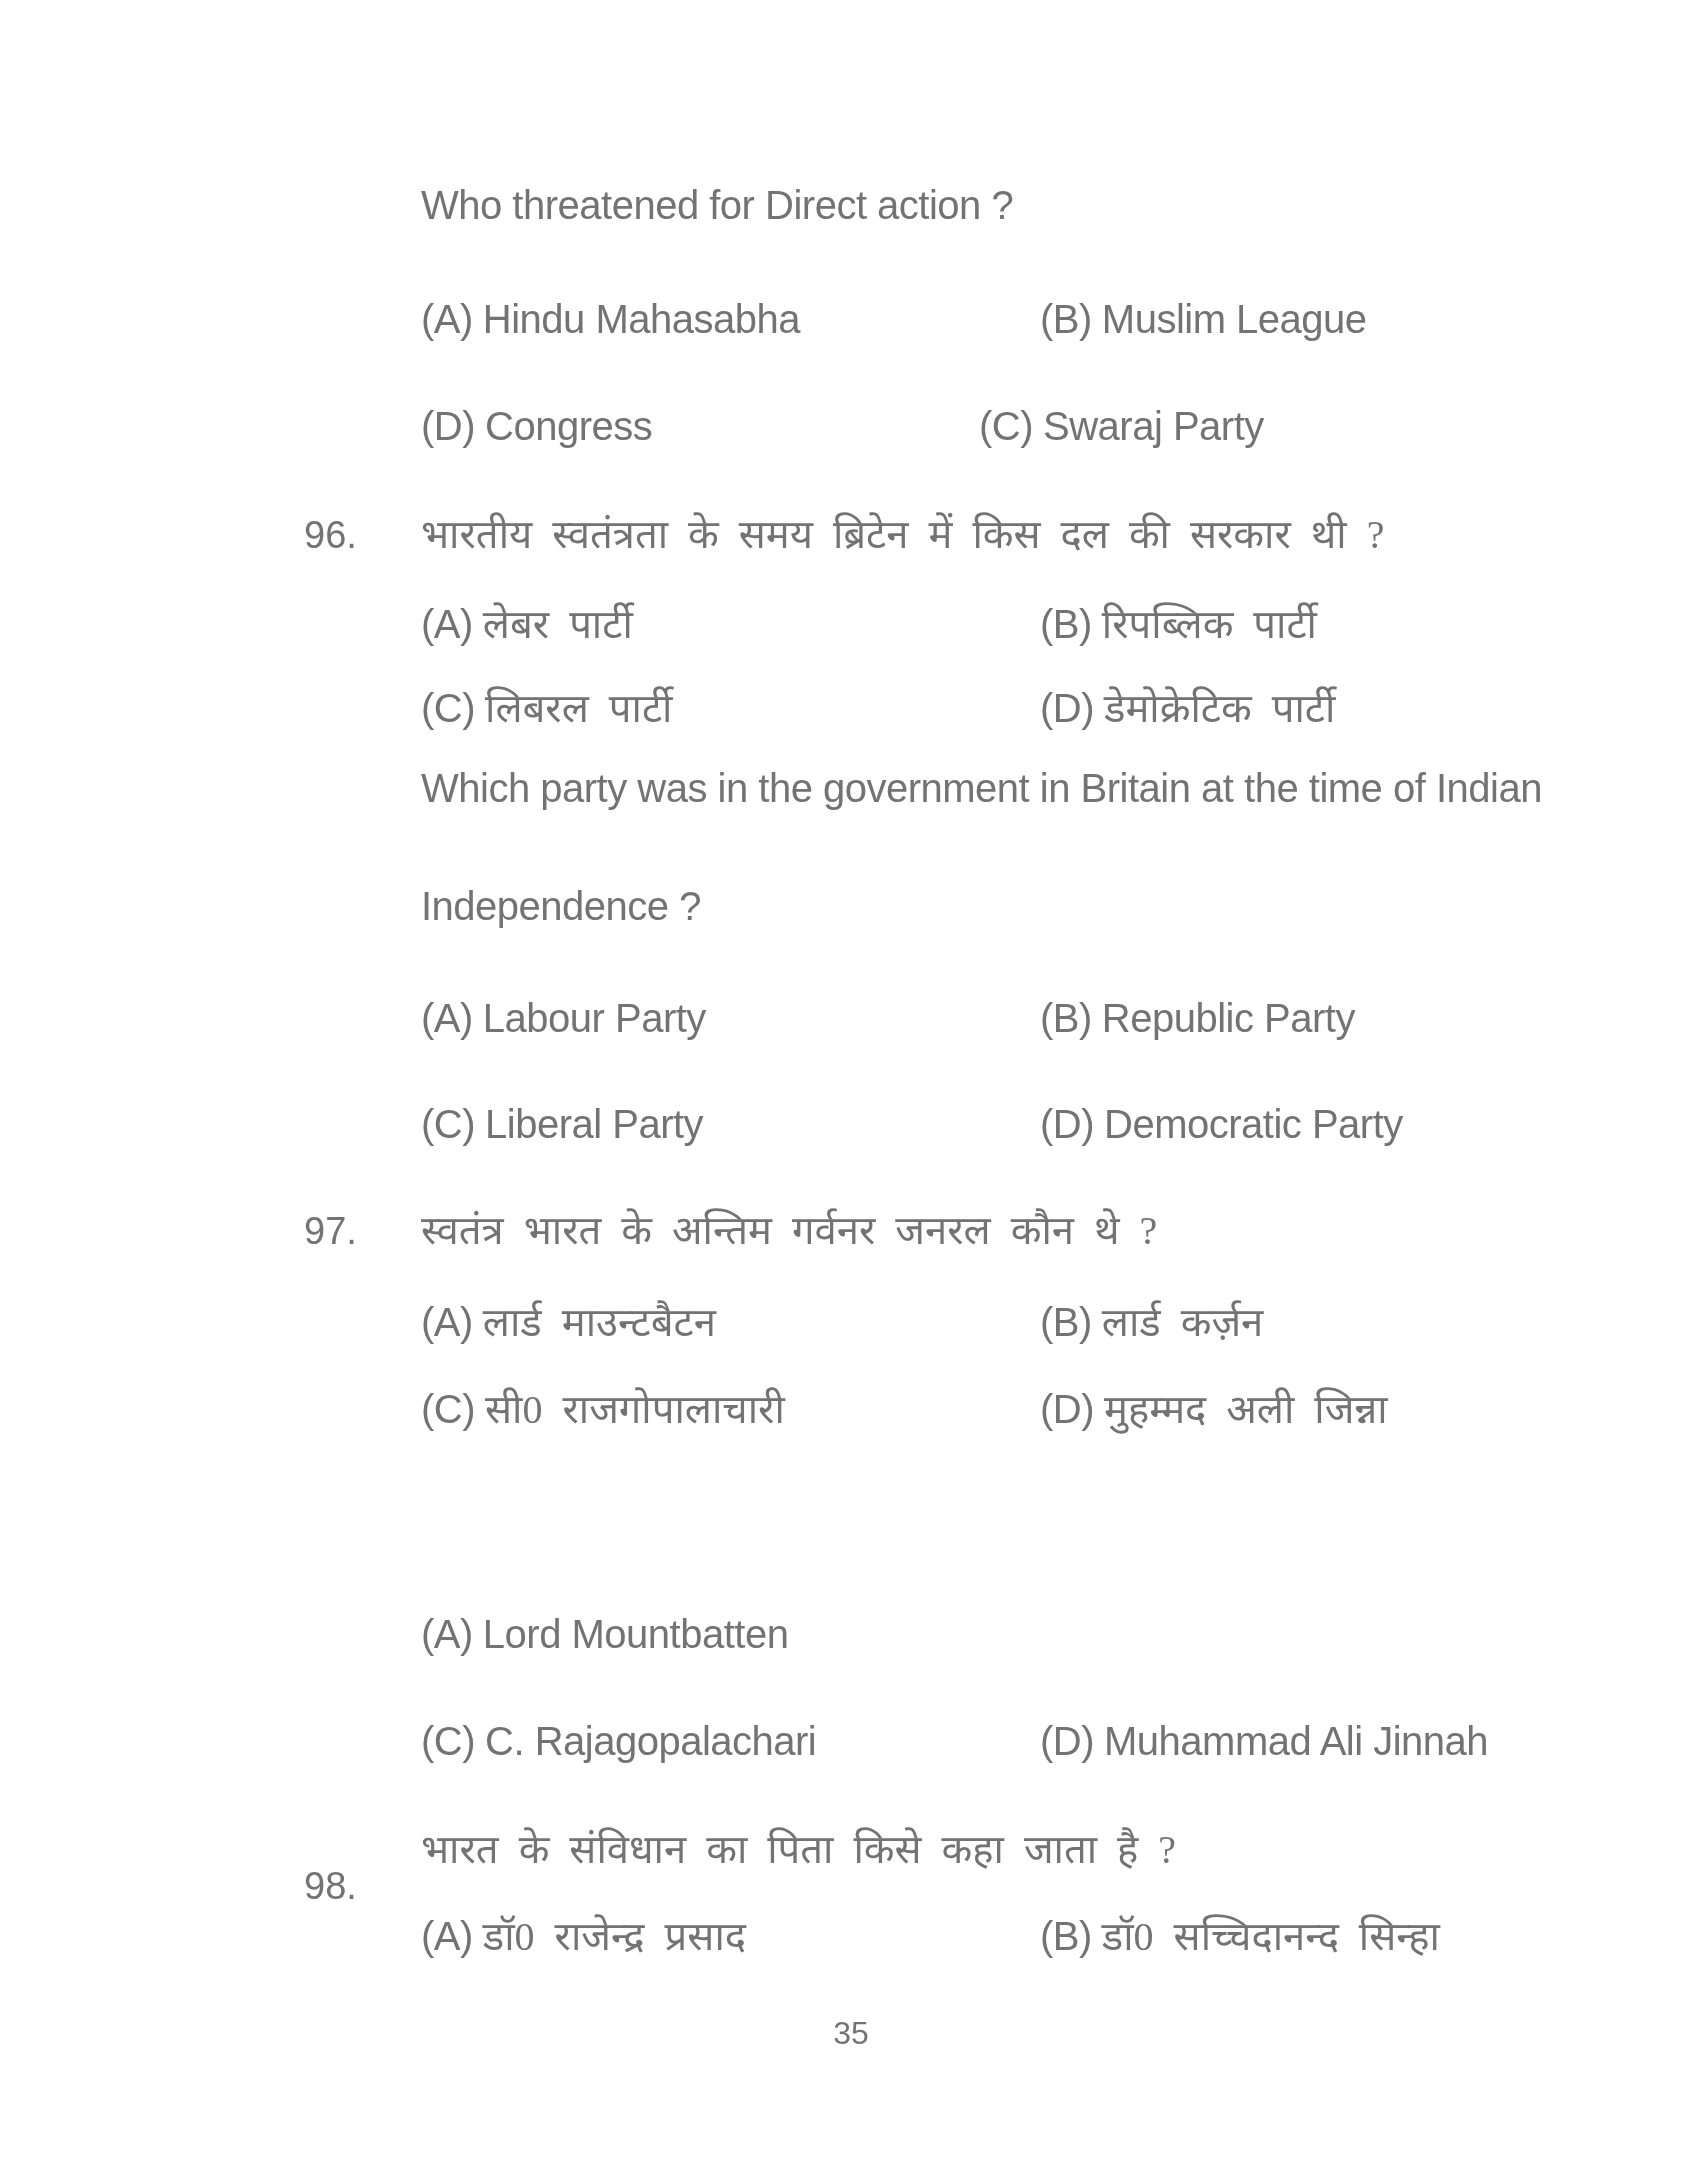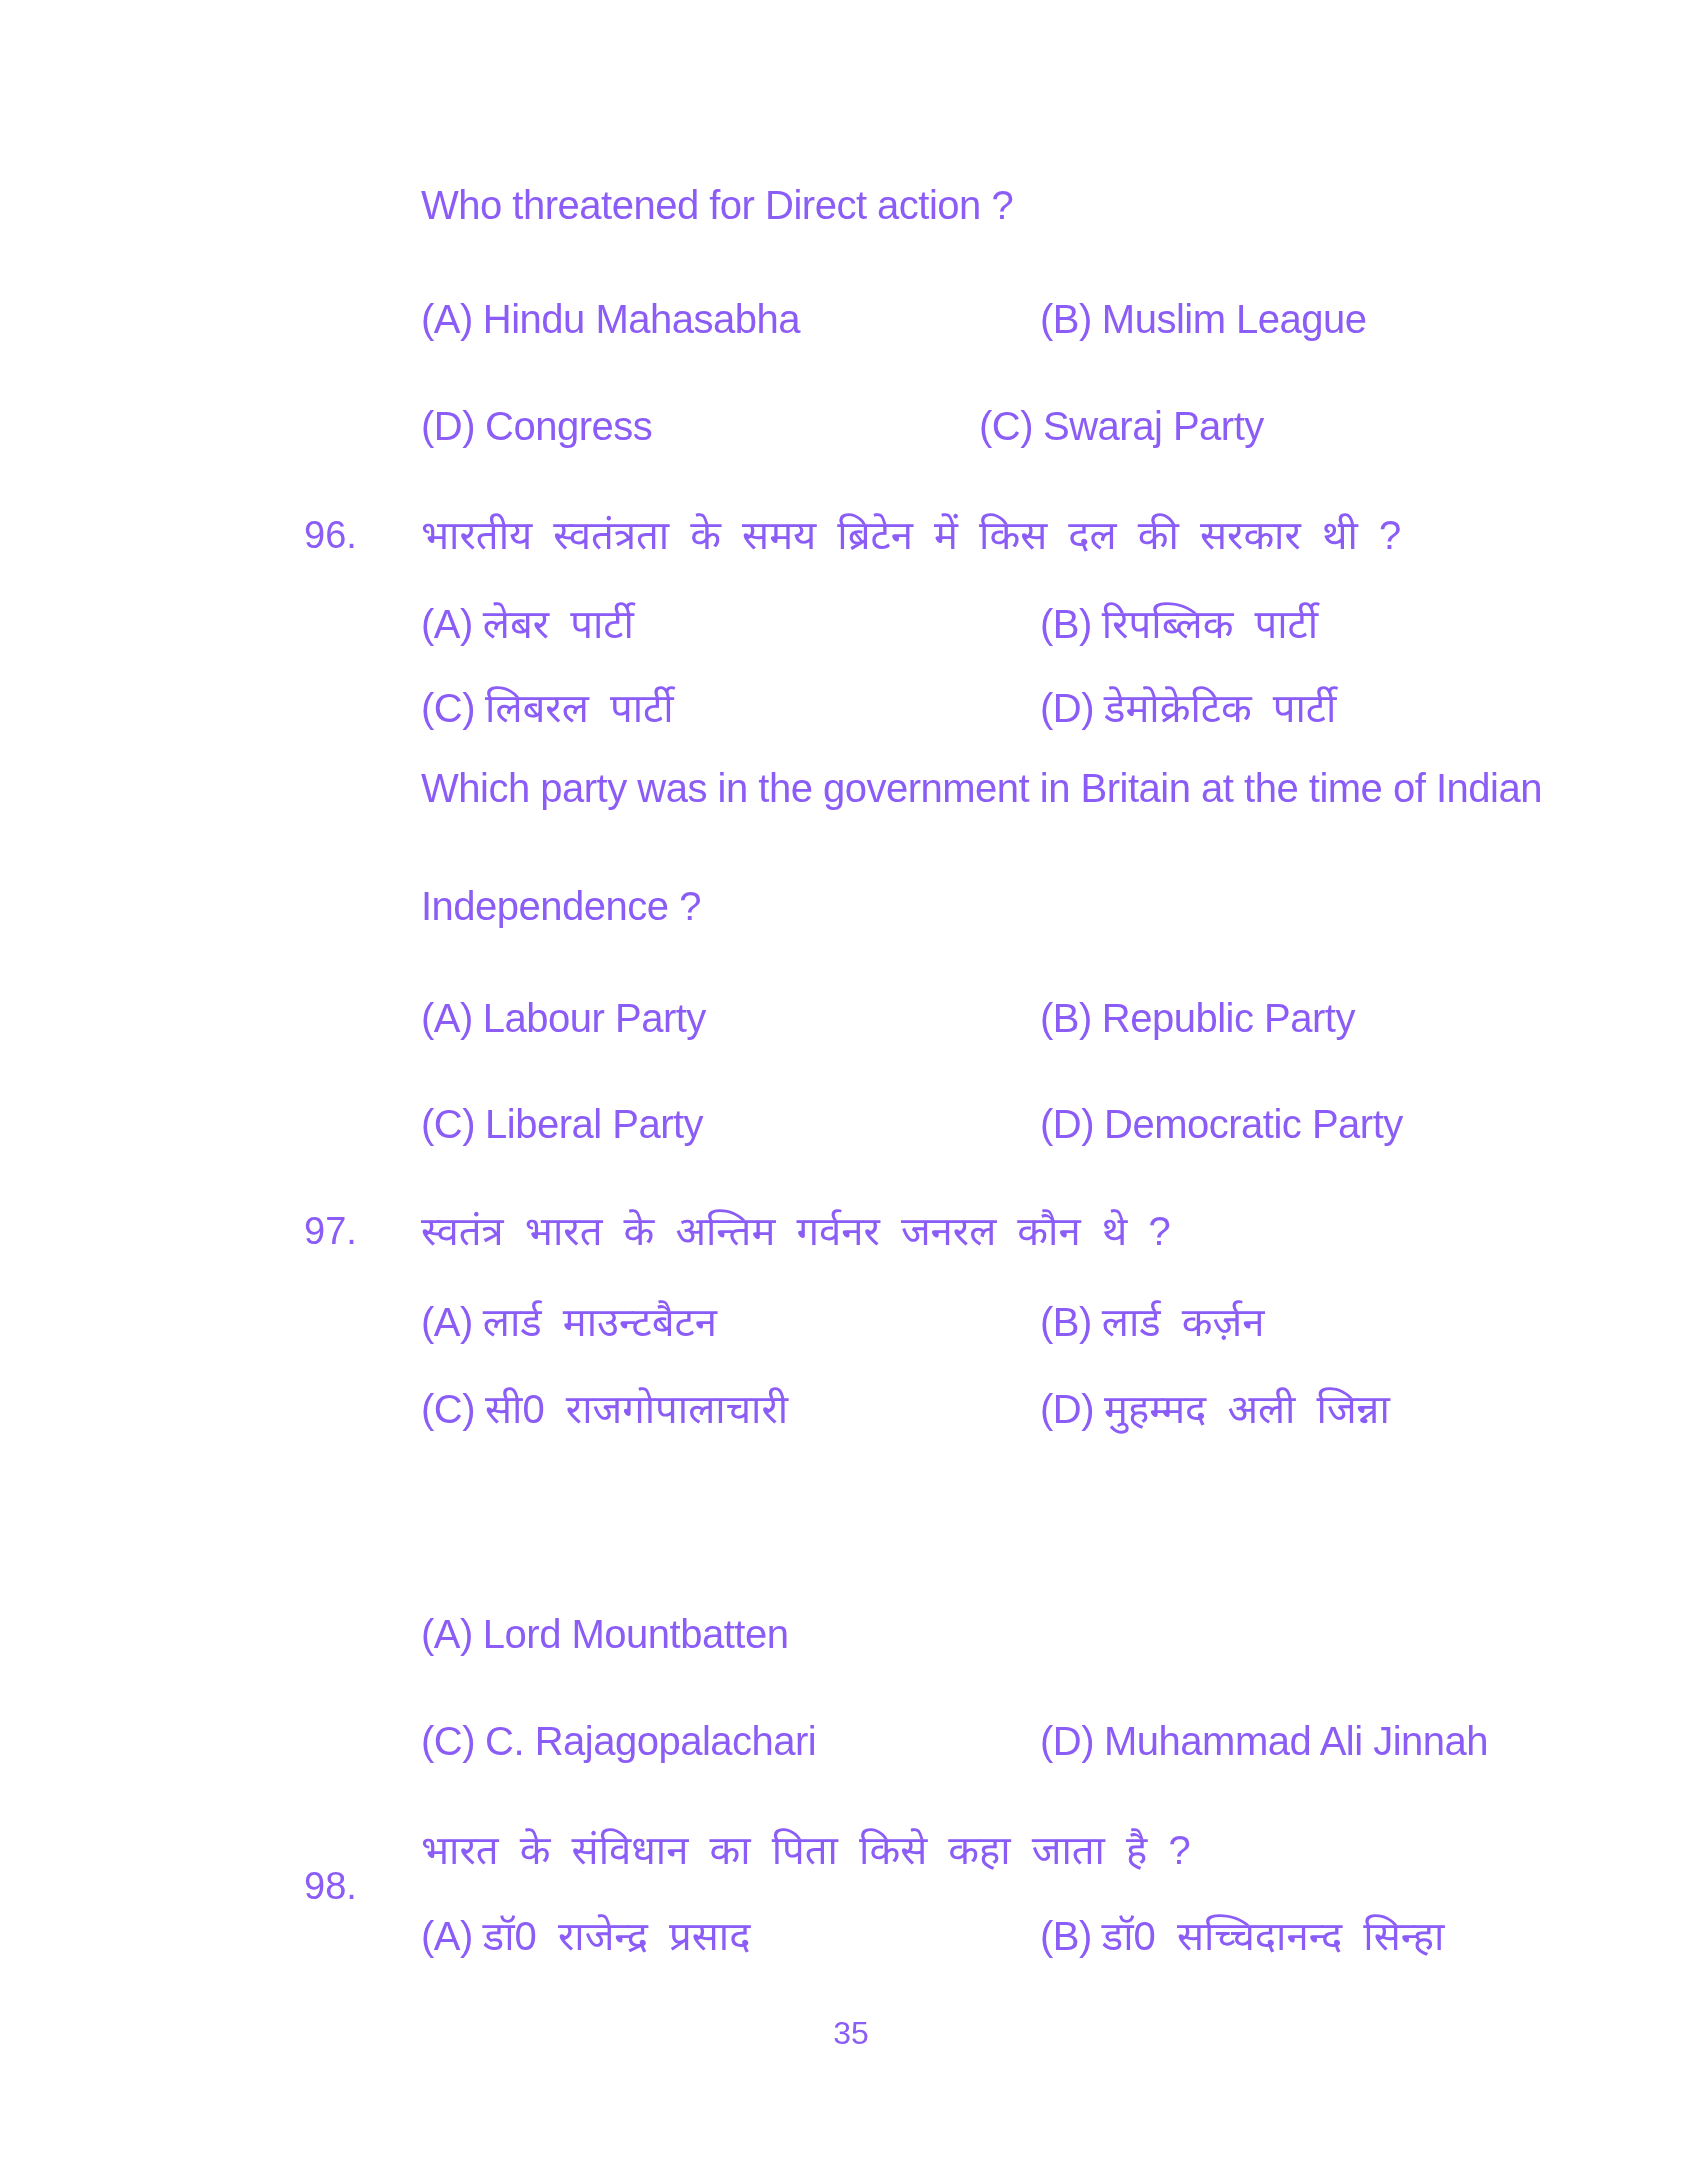--- a/index.html
+++ b/index.html
@@ -2,34 +2,34 @@
 <html><head>
 <meta charset="utf-8">
 <style>
   html, body { margin: 0; padding: 0; background: #e8e8e8; }
   .page {
     position: relative;
     width: 1683px;
     height: 2178px;
     margin: 0 auto;
     background: #ffffff;
-    color: #8b5cf6;
+    color: #737373;
     font-family: "Liberation Sans", "DejaVu Sans", sans-serif;
     overflow: hidden;
   }
   .row {
     position: absolute;
     left: 421px;
     white-space: nowrap;
     font-size: 40px;
     line-height: 48px;
     letter-spacing: -0.5px;
   }
   .hindi {
-    font-family: Liberation Sans, sans-serif;
+    font-family: Liberation Serif, serif;
     word-spacing: 10px;
     letter-spacing: 0;
     text-align: center;
   }
   .qnum {
     position: absolute;
     left: 304px;
     font-size: 38px;
     line-height: 48px;
     white-space: nowrap;

